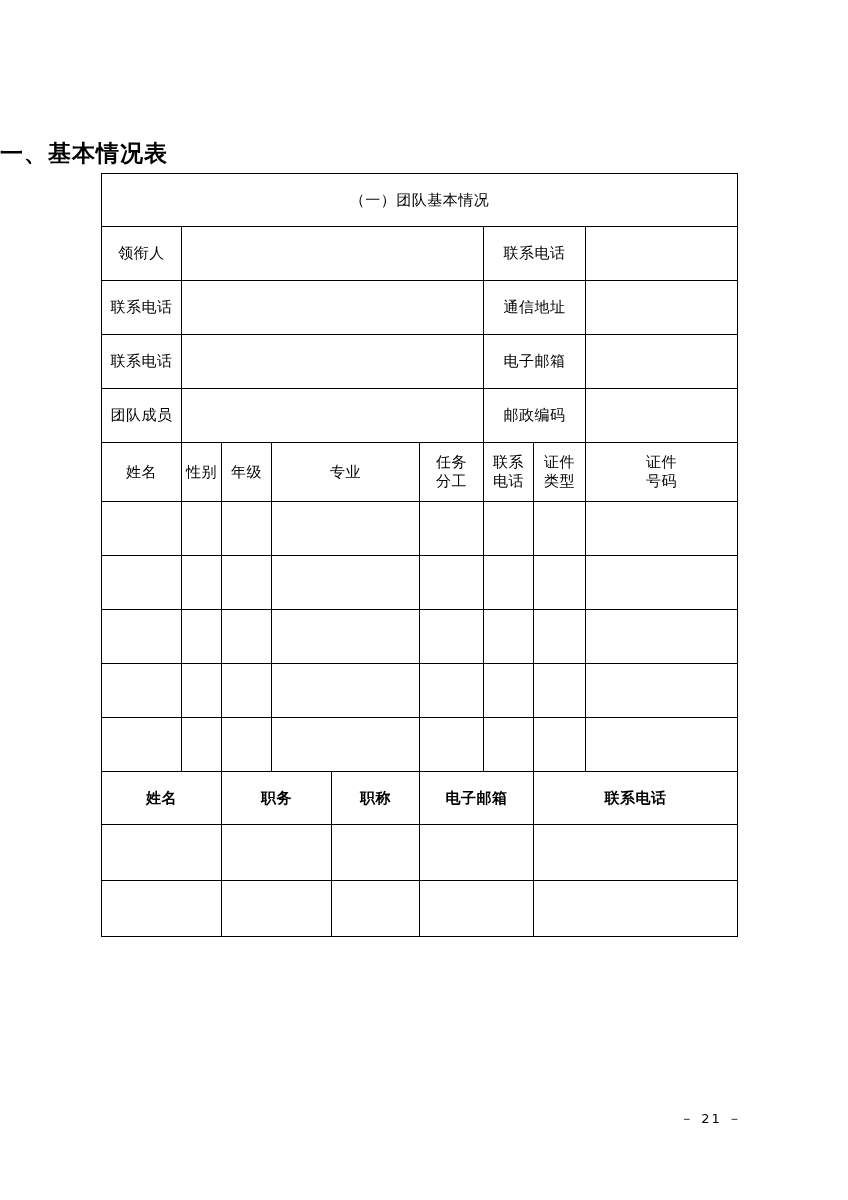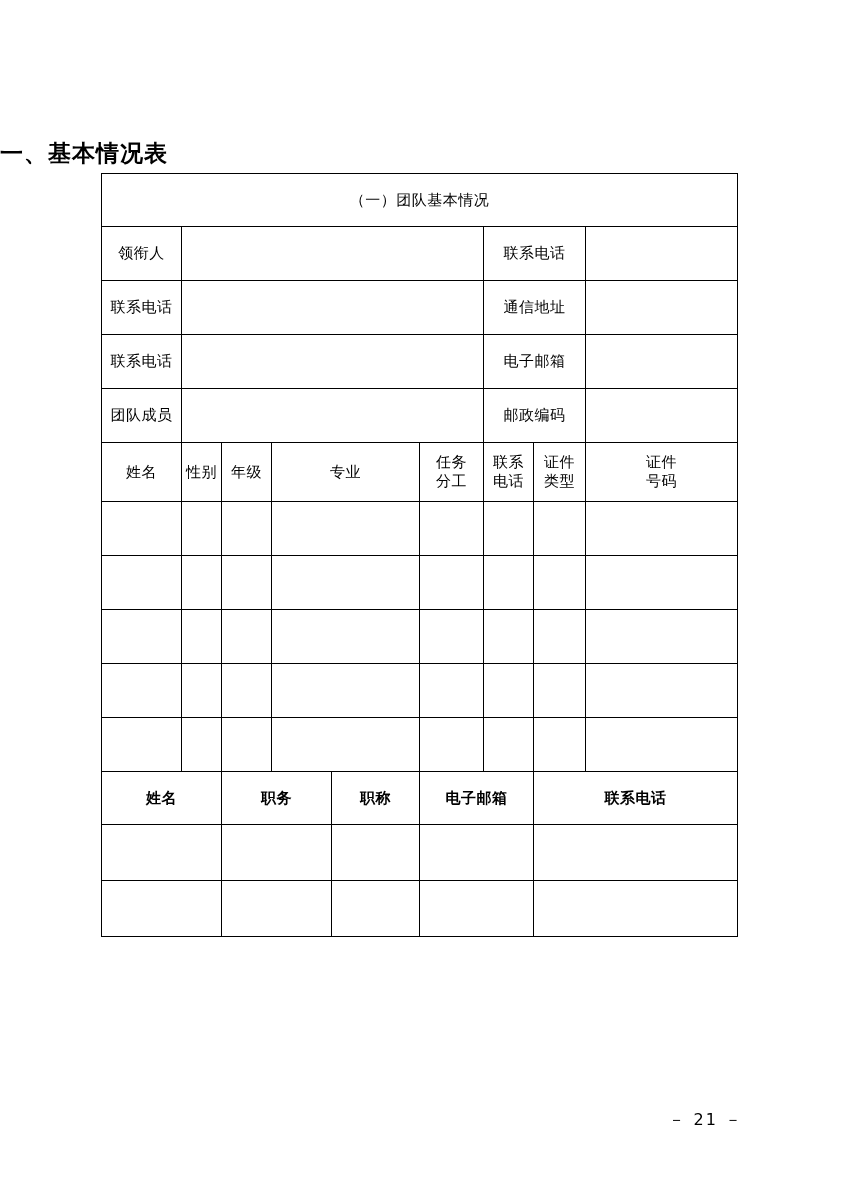--- a/index.html
+++ b/index.html
@@ -72,21 +72,21 @@
     height: 52px;
     font-weight: bold;
   }
   td.teacher-row {
     height: 55px;
   }
   .page-number-inner {
     position: absolute;
     right: 105px;
     top: 1110px;
-    font-size: 16px;
+    font-size: 13px;
     letter-spacing: 2px;
     font-family: "DejaVu Sans", "Liberation Sans", sans-serif;
   }
 </style>
 </head>
 <body>
 
 <div class="page">
 
   <div class="doc-title">一、基本情况表</div>

